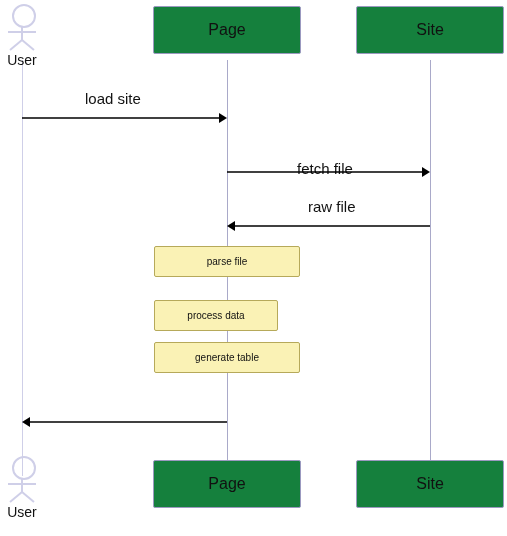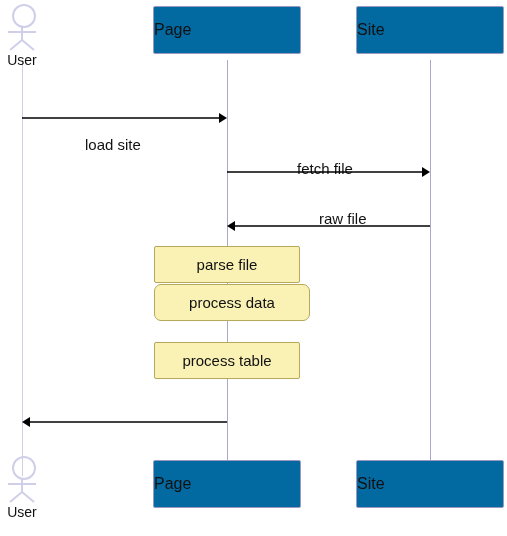--- a/index.html
+++ b/index.html
@@ -20,23 +20,24 @@
     position: absolute;
     width: 0;
     border-left: 1px solid #a9a9c9;
     top: 60px;
     bottom: 60px;
   }
   .lifeline.user { border-left-color: #cfcfe8; }
 
   
   .part-box {
-    background: #0369a1;
+    background: #15803d;
     border: 1px solid #9b99c0;
     border-radius: 2px;
+    text-align: center;
     padding: 14px 0;
     font-size: 16px;
     color: #111;
     box-sizing: border-box;
   }
 
   
   .actor-head {
     position: absolute;
     width: 20px; height: 20px;
@@ -65,21 +66,21 @@
     color: #111;
     white-space: nowrap;
   }
 
   
   .note {
     position: absolute;
     background: #faf2b5;
     border: 1px solid #b6a95a;
     border-radius: 2px;
-    font-size: 15px;
+    font-size: 10px;
     color: #111;
     text-align: center;
     padding: 9px 0;
     box-sizing: border-box;
   }
 
   
   svg.arrow { position: absolute; overflow: visible; }
   svg.arrow line { stroke: #000; stroke-width: 1.5; }
   svg.arrow polygon { fill: #000; }
@@ -103,46 +104,46 @@
   <div class="actor-label" style="left:-8px; top:52px;">User</div>
 
   <div class="part-box abs" style="left:153px; top:6px; width:148px;">
     <span>Page</span>
   </div>
 
   <div class="part-box abs" style="left:356px; top:6px; width:148px;">
     <span>Site</span>
   </div>
 
-  <div class="msg" style="left:85px; top:90px;margin-top:46px;">load site</div>
+  <div class="msg" style="left:85px; top:90px;">load site</div>
   <svg class="arrow" style="left:22px; top:112px;" width="205" height="12">
     <line x1="0" y1="6" x2="197" y2="6"></line>
     <polygon points="197,1 205,6 197,11"></polygon>
   </svg>
 
   <div class="msg" style="left:297px; top:160px;">fetch file</div>
   <svg class="arrow" style="left:227px; top:166px;" width="203" height="12">
     <line x1="0" y1="6" x2="195" y2="6"></line>
     <polygon points="195,1 203,6 195,11"></polygon>
   </svg>
 
-  <div class="msg" style="left:319px; top:198px;margin-top:12px;">raw file</div>
+  <div class="msg" style="left:308px; top:198px;">raw file</div>
   <svg class="arrow" style="left:227px; top:220px;" width="203" height="12">
     <line x1="8" y1="6" x2="203" y2="6"></line>
     <polygon points="8,1 0,6 8,11"></polygon>
   </svg>
 
   <div class="note" style="left:154px; top:246px; width:146px;">
     <span>parse file</span>
   </div>
-  <div class="note" style="left:154px; top:284px; width:156px;border-radius:7px;">
+  <div class="note" style="left:154px; top:300px; width:124px;">
     <span>process data</span>
   </div>
   <div class="note" style="left:154px; top:342px; width:146px;">
-    <span>process table</span>
+    <span>generate table</span>
   </div>
 
   <svg class="arrow" style="left:22px; top:416px;" width="205" height="12">
     <line x1="8" y1="6" x2="205" y2="6"></line>
     <polygon points="8,1 0,6 8,11"></polygon>
   </svg>
 
   <div class="actor-head abs" style="left:12px; top:456px;"></div>
   <svg class="actor-body" style="left:2px; top:476px;" width="40" height="28">
     <line x1="20" y1="2" x2="20" y2="16"></line>

